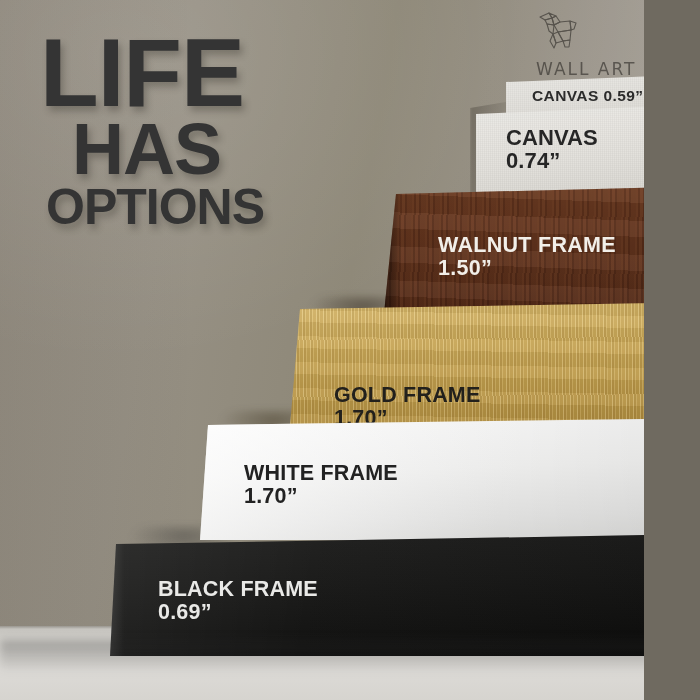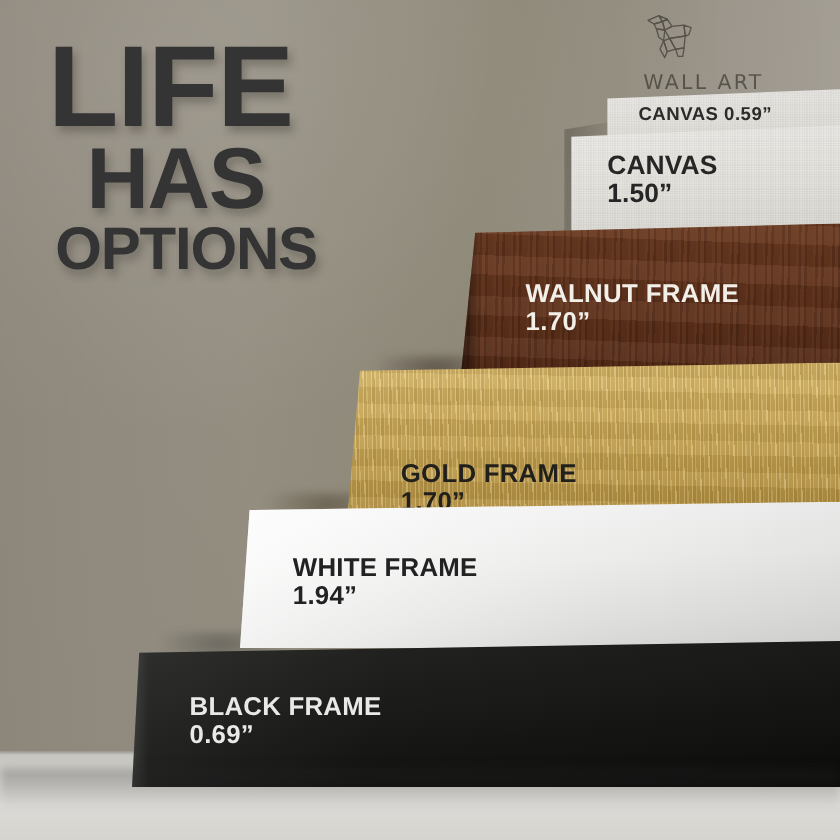--- a/index.html
+++ b/index.html
@@ -1,17 +1,17 @@
 <!DOCTYPE html>
 <html><head>
 <meta charset="utf-8">
 <style>
   html,body{margin:0;padding:0;background:#6f6a60;}
   #scene{
-    position:relative;width:700px;height:700px;overflow:hidden;
+    position:relative;width:644px;height:700px;overflow:hidden;
     font-family:"Liberation Sans","DejaVu Sans",sans-serif;
     background:
       radial-gradient(115% 80% at 18% 8%, rgba(255,255,255,.10) 0%, rgba(255,255,255,0) 55%),
       linear-gradient(100deg,#9a9387 0%,#969084 26%,#8e8878 52%,#9b958b 78%,#a5a096 100%);
   }
   
   #floor{
     position:absolute;left:0;right:0;top:626px;height:74px;
     background:linear-gradient(180deg,#c2c0bb 0%,#d2d0cb 18%,#dcdad6 60%,#d6d4cf 100%);
   }
@@ -195,46 +195,46 @@
   <div class="shadow" id="sh-canvas075"></div>
 
   <div class="panel" id="p-canvas075">
     <div class="grain"></div>
     <div class="label">CANVAS  0.59”</div>
   </div>
 
   <div class="panel" id="p-canvas150">
     <div class="grain"></div>
     <div class="label">CANVAS
-1.50”</div>
+0.74”</div>
   </div>
 
   <div class="castshadow" id="cs-walnut"></div>
 
   <div class="panel" id="p-walnut">
     <div class="grain"></div>
     <div class="bevel"></div>
     <div class="label">WALNUT FRAME
-1.70”</div>
+1.50”</div>
   </div>
 
   <div class="castshadow" id="cs-gold"></div>
 
   <div class="panel" id="p-gold">
     <div class="grain"></div>
     <div class="label">GOLD FRAME
 1.70”</div>
   </div>
 
   <div class="castshadow" id="cs-white"></div>
 
   <div class="panel" id="p-white">
     <div class="grain"></div>
     <div class="label">WHITE FRAME
-1.94”</div>
+1.70”</div>
   </div>
 
   <div class="panel" id="p-black">
     <div class="grain"></div>
     <div class="bevel"></div>
     <div class="label">BLACK FRAME
 0.69”</div>
   </div>
 
   <div class="castshadow" id="cs-black"></div>

